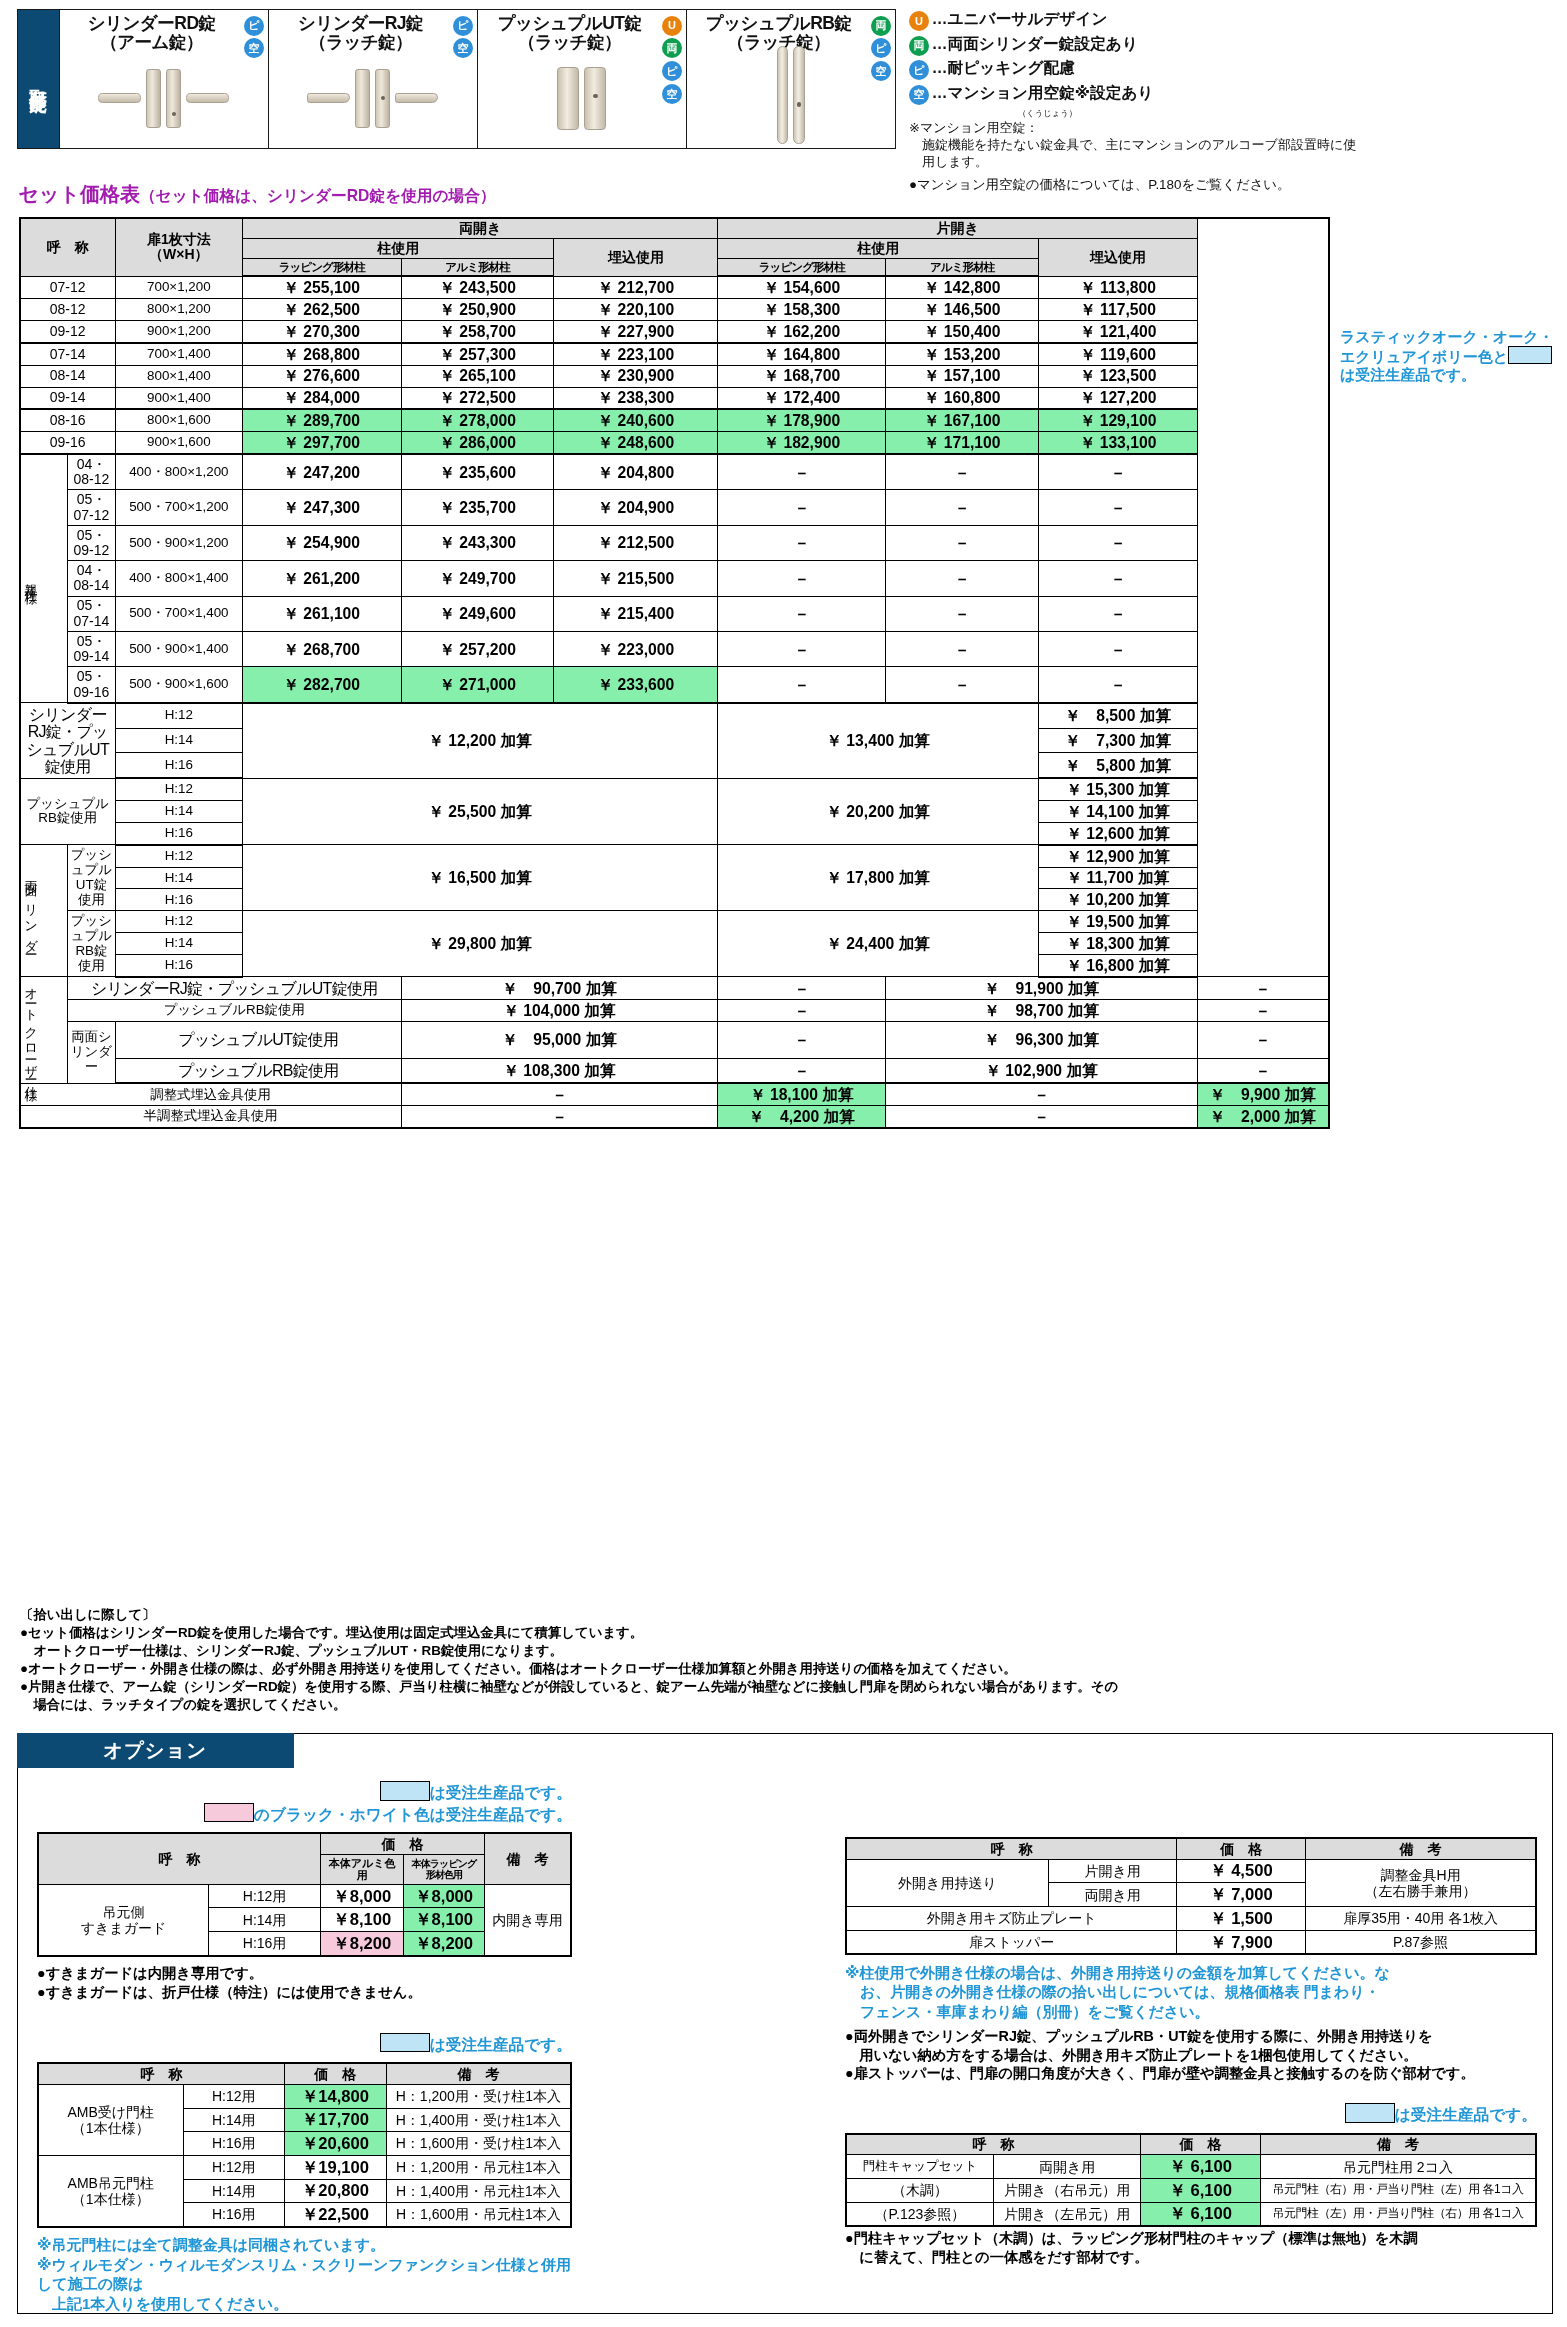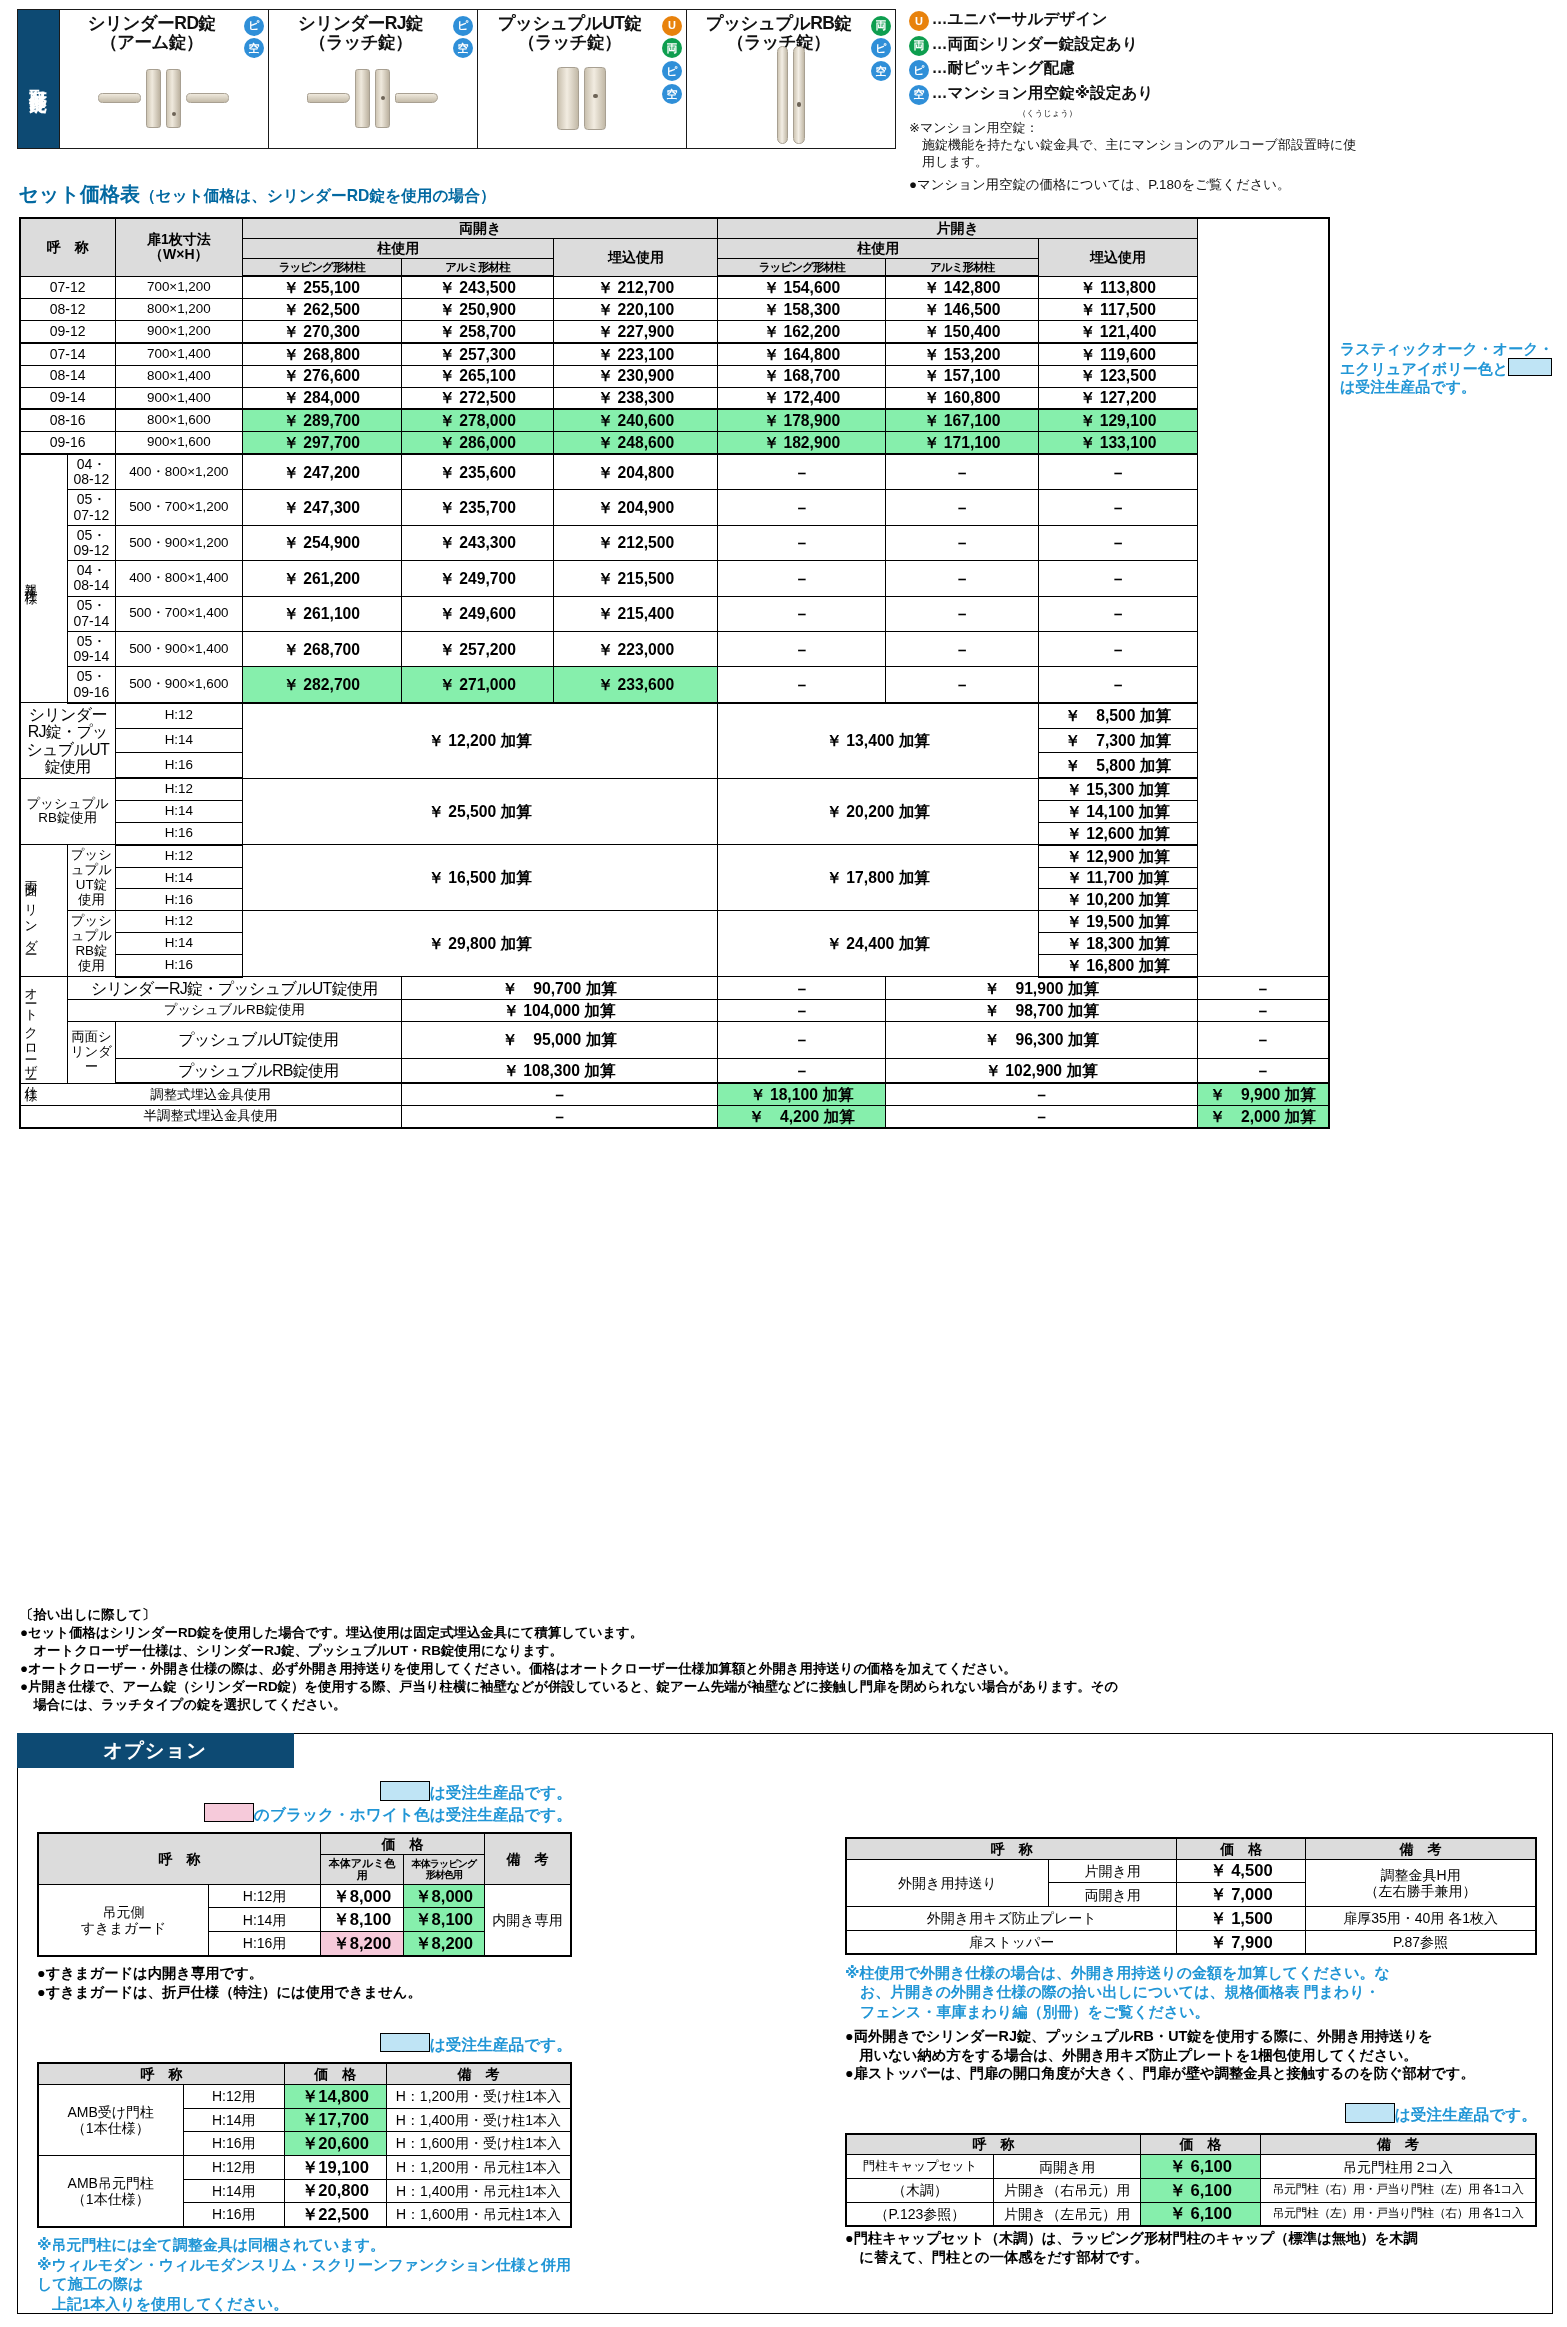--- a/index.html
+++ b/index.html
@@ -60,21 +60,21 @@
   }
   .legend-row{display:flex; align-items:flex-start; gap:2.8px; margin-bottom:4.6px; font-weight:bold;}
   .legend-row .txt{line-height:1.05;}
   .legend-note{margin-top:1.8px; font-size:13px; line-height:1.28; font-weight:normal;}
   .legend-note .ind{display:block;padding-left:13px;}
   .ruby{font-size:8.3px; display:block; text-align:center; margin-top:-1.8px;}
   .legend-bullet{margin-top:5.5px; font-size:13.4px;}
 
   
   .sec-title{
-    position:absolute; font-weight:bold; font-size:20px; color:#0369a1;
+    position:absolute; font-weight:bold; font-size:20px; color:#a21caf;
   }
   .sec-title .sub{font-size:15.7px; font-weight:bold;}
 
   
   table{border-collapse:collapse;}
   .price-table{
     position:absolute; left:18.5px; top:217px; width:1311px;
     font-size:14px;
   }
   .price-table th,.price-table td{
@@ -90,21 +90,21 @@
   .vtext{
     writing-mode:vertical-rl; letter-spacing:2.8px; font-size:13px; white-space:nowrap;
   }
   .lbl{font-size:13.4px; text-align:center;}
   .lbl-sm{font-size:16px; letter-spacing:-0.7px;}
   .dash{font-weight:bold; font-size:15.7px;}
   .outer{border:2.3px solid #000;}
 
   
   .tbl-note{
-    position:absolute; left:1340px; top:340px; width:226px;
+    position:absolute; left:1340px; top:328px; width:226px;
     color:#2196d6; font-size:15px; font-weight:bold; line-height:1.22;
   }
   .sw{display:inline-block;width:42px;height:15.7px;background:#bfe4f5;border:0.9px solid #000;vertical-align:-1.8px;}
 
   
   .main-bullets{
     position:absolute; left:20px; top:1735px; width:1292px;
     font-size:13.4px; line-height:1.35; font-weight:bold;
   }
 

